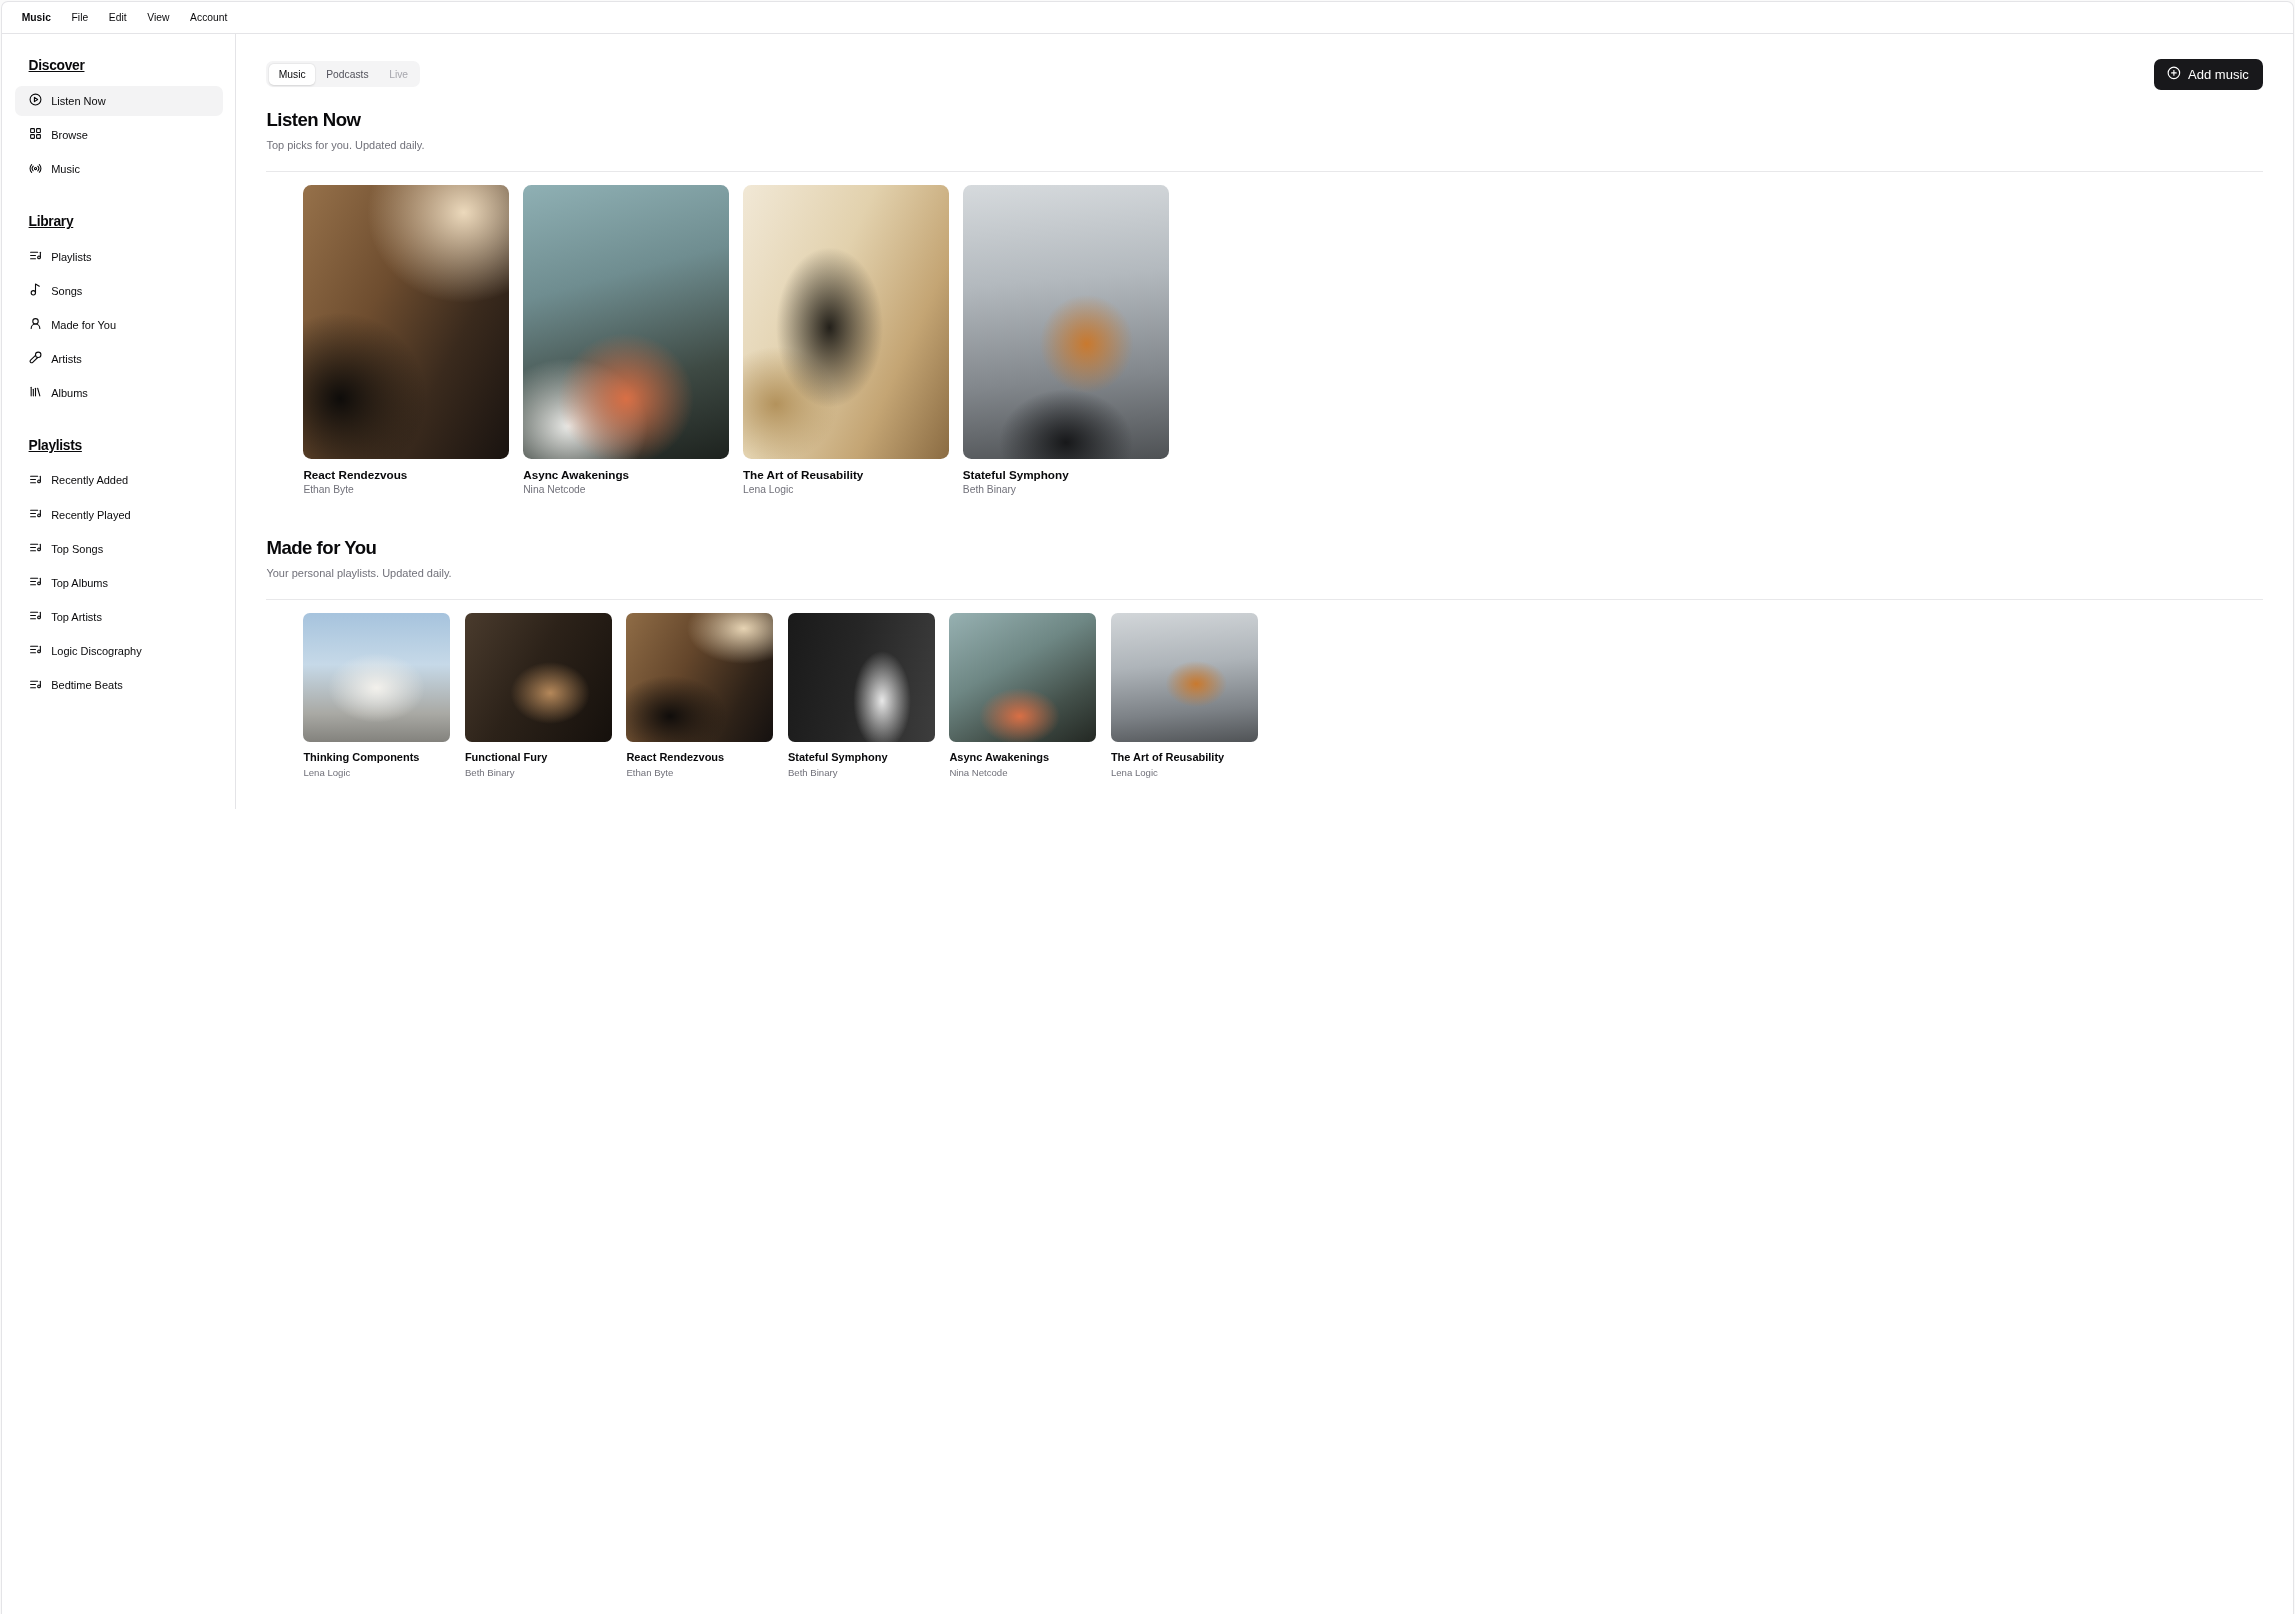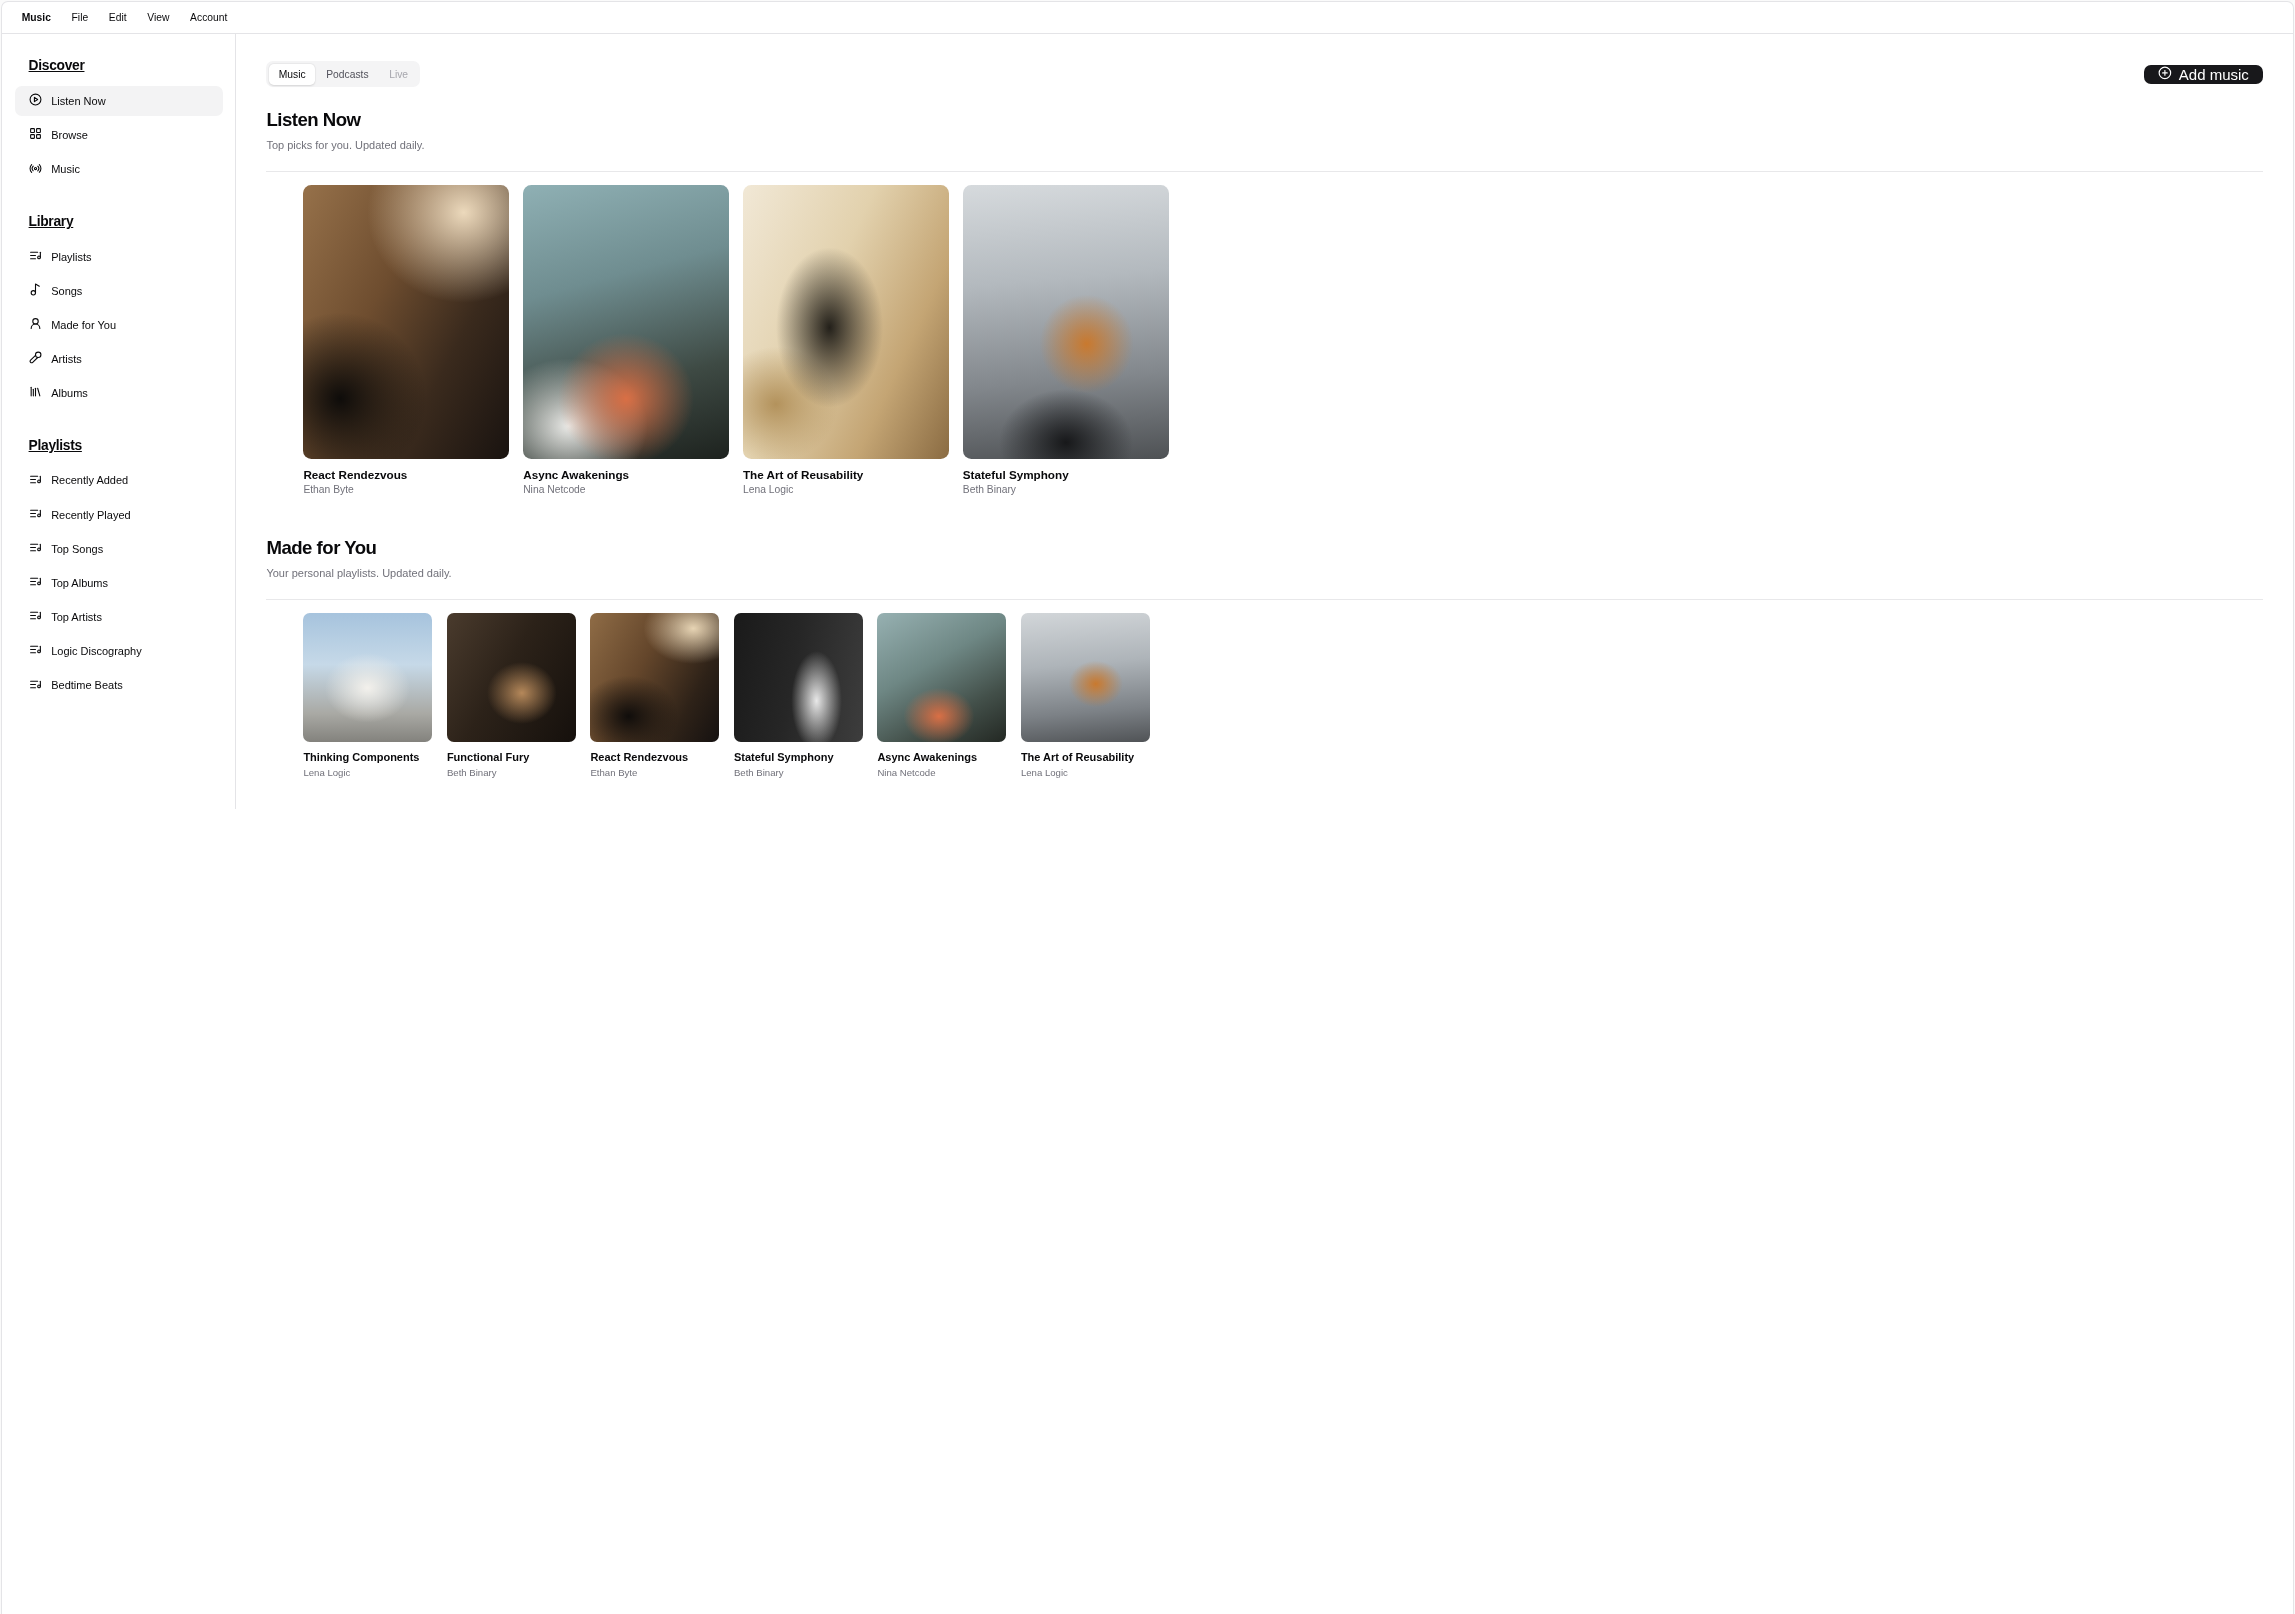--- a/index.html
+++ b/index.html
@@ -30,34 +30,34 @@
   .side-item svg{width:13px;height:13px;flex-shrink:0;}
   
   .main{flex:1;box-sizing:border-box;padding:23.4px 30px 0;overflow:hidden;}
   .header-row{display:flex;align-items:center;justify-content:space-between;height:33px;}
   .tab-list{display:flex;align-items:center;background:#f4f4f5;border-radius:6.9px;padding:2.8px;height:26px;box-sizing:border-box;gap:1.4px;}
   .tab{font-size:10.3px;font-weight:500;padding:0 9.6px;height:20.6px;display:flex;align-items:center;
     border-radius:4.8px;border:none;background:transparent;color:#52525b;cursor:pointer;}
   .tab.active{background:#fff;color:#09090b;box-shadow:0 0.7px 2.1px rgba(0,0,0,.12),0 0 0 0.7px rgba(0,0,0,.02);}
   .tab.disabled{color:#a6a6ad;cursor:default;}
   .add-btn{display:flex;align-items:center;gap:6.9px;background:#18181b;color:#fff;border:none;
-    border-radius:6.9px;height:19px;padding:0 13.8px;font-size:15px;font-weight:500;cursor:pointer;
+    border-radius:6.9px;height:31px;padding:0 13.8px;font-size:13px;font-weight:500;cursor:pointer;
     font-family:inherit;}
   .add-btn svg{width:13.8px;height:13.8px;}
   .section-head{margin-top:18px;}
   .section-head.second{margin-top:40px;}
   .h2{font-size:18.6px;font-weight:700;letter-spacing:-0.5px;margin:0;line-height:22px;}
   .sub{font-size:11px;color:#71717a;margin:8.3px 0 0;line-height:13px;}
   .separator{height:0.7px;background:#e8e8ea;border:none;margin:19px 0 0;}
   .card-row{display:flex;margin-top:13px;padding-left:37px;}
   .card-row.big{gap:13.8px;}
   .card-row.small{gap:14.5px;}
   .card{flex-shrink:0;}
   .card.big{width:206px;}
-  .card.small{width:129px;}
+  .card.small{width:147px;}
   .art{width:100%;border-radius:8.3px;overflow:hidden;cursor:pointer;}
   .art.tall{height:274px;}
   .art.sq{height:129px;border-radius:6.9px;}
   .card-title{font-size:11.7px;font-weight:600;margin-top:9px;line-height:13.8px;white-space:nowrap;overflow:hidden;}
   .card.small .card-title{font-size:11px;}
   .card-artist{font-size:10.3px;color:#71717a;margin-top:2.8px;line-height:12.4px;}
   .card.small .card-artist{font-size:9.6px;}
 </style>
 </head>
 <body>

